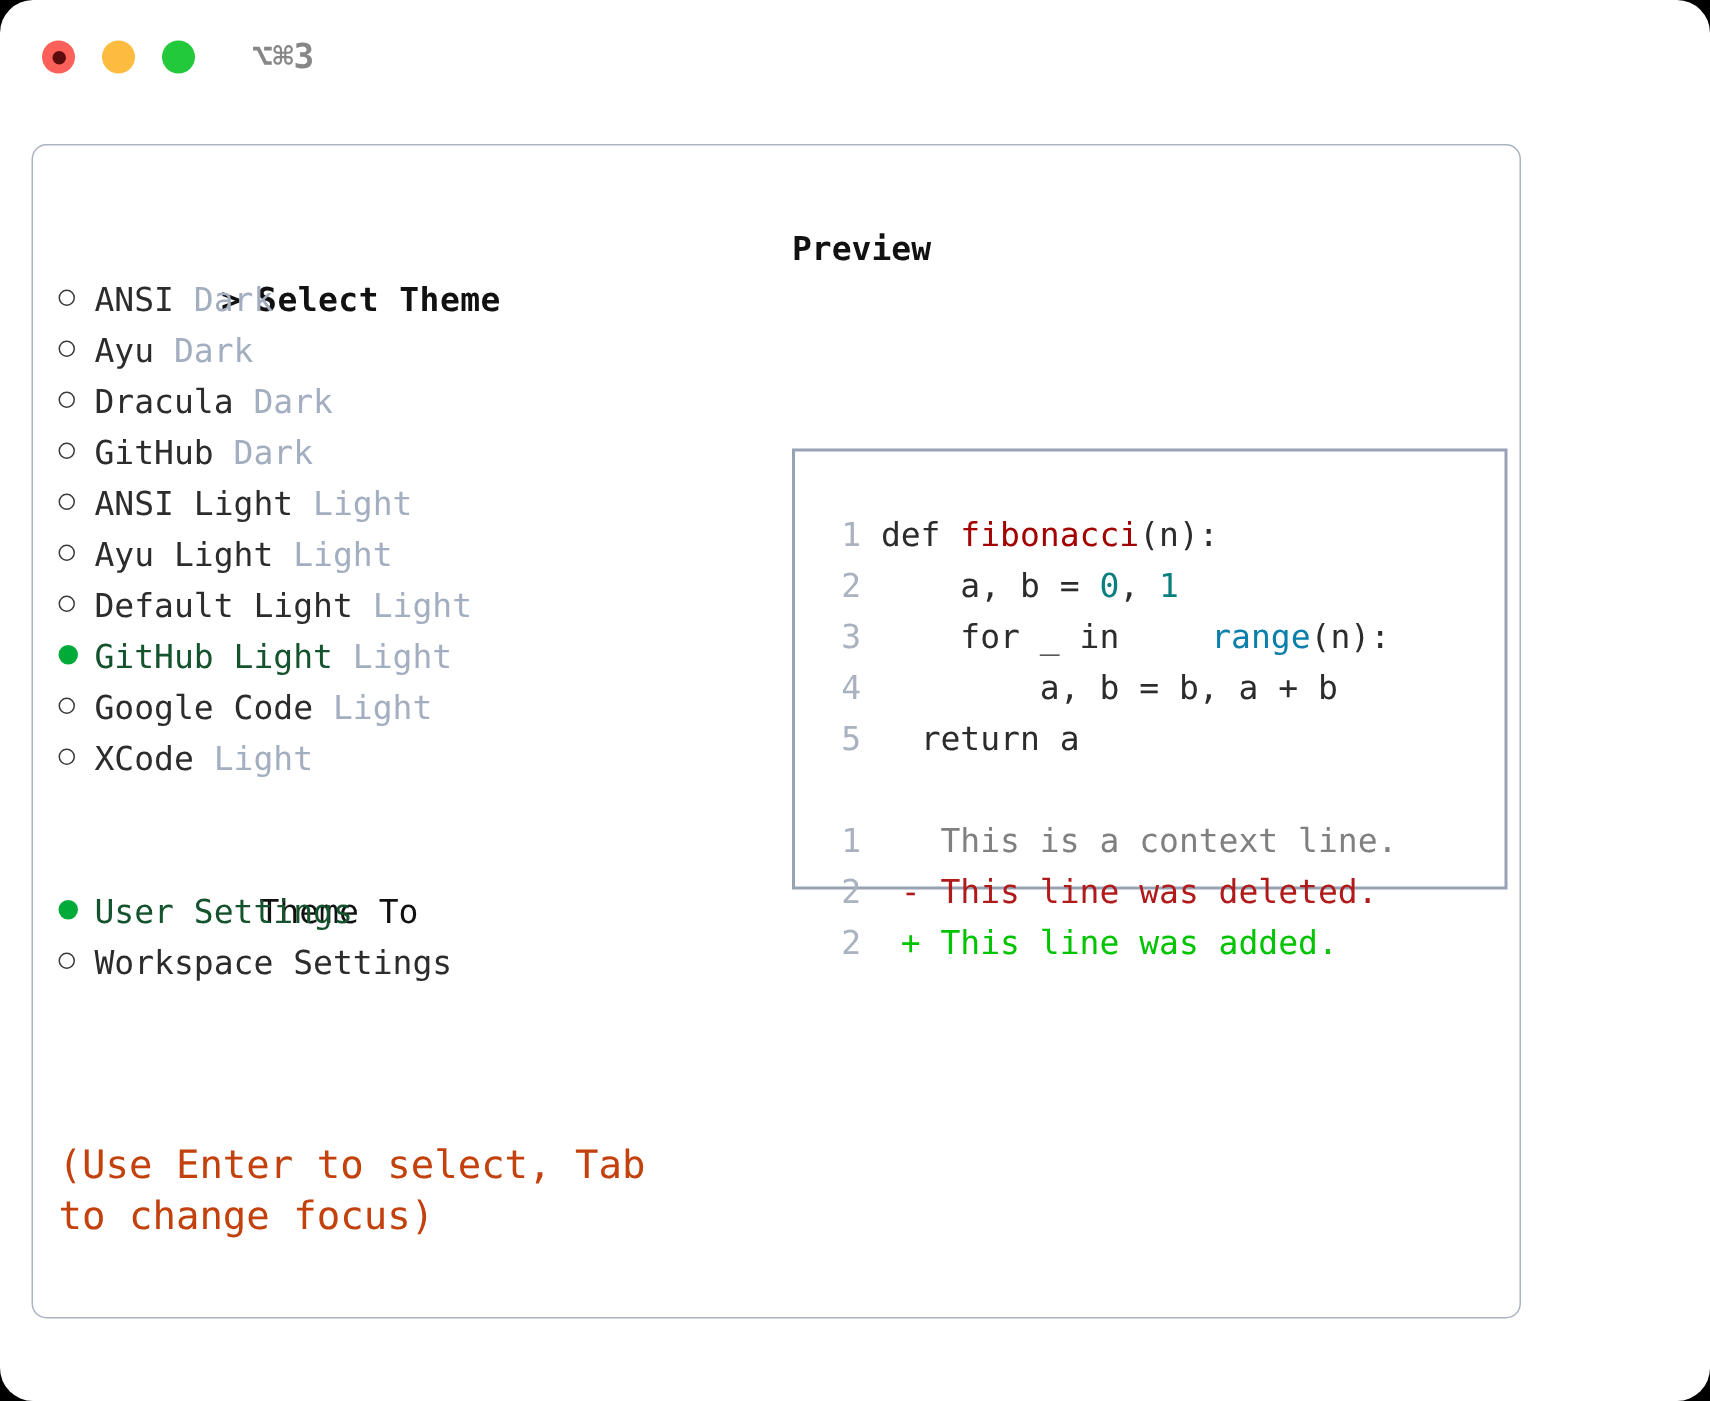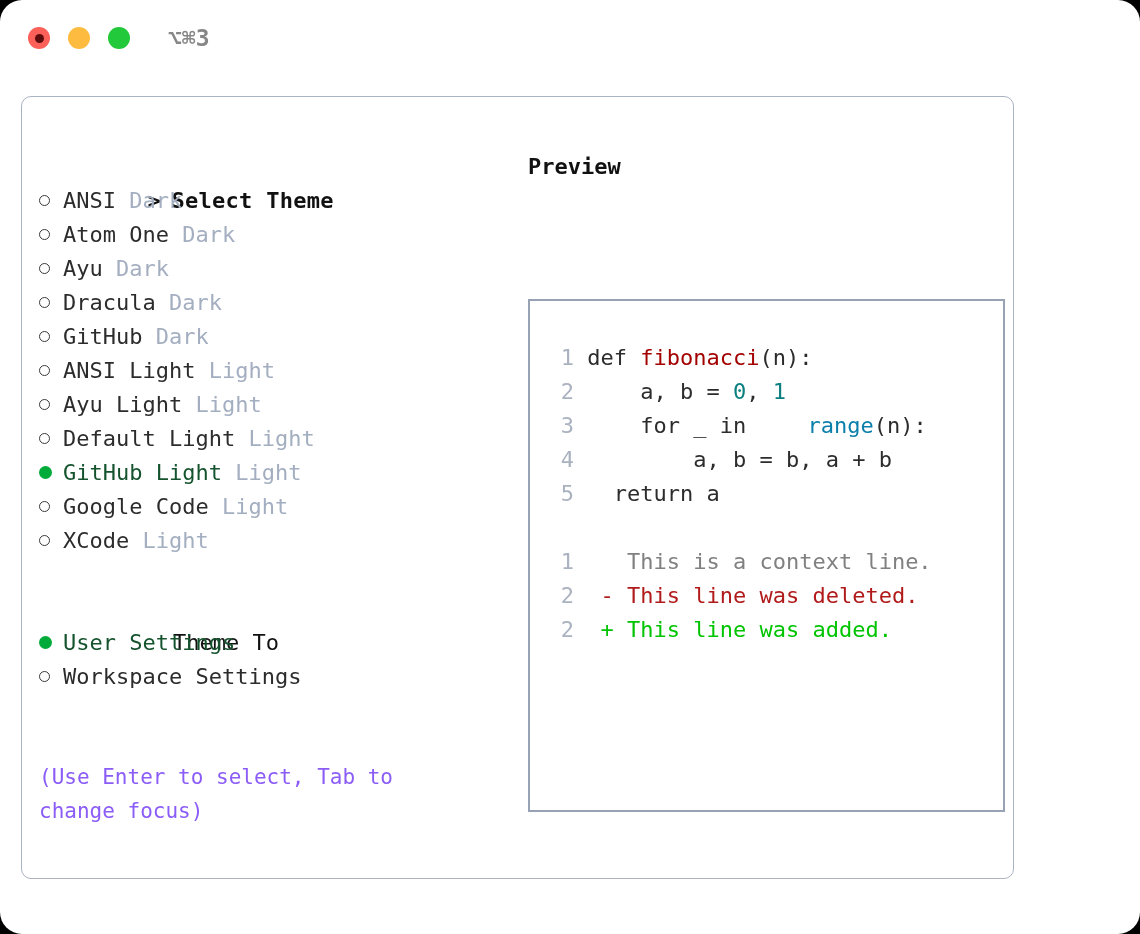--- a/index.html
+++ b/index.html
@@ -131,23 +131,23 @@
   .row.selected .theme-name { color: #14532d; }
   .variant { color: #a3aec0; }
 
   #apply-heading { padding-left: 28px; color: #111111; }
 
   #hint {
     position: absolute;
     left: 17px;
     top: 663px;
     width: 420px;
-    font-size: 21px;
-    line-height: 34px;
-    color: #8b5cf6;
+    font-size: 26px;
+    line-height: 34px;
+    color: #c2410c;
     white-space: pre-wrap;
   }
 
   
   #right-col {
     position: absolute;
     left: 506px;
     top: 53px;
     width: 500px;
   }
@@ -158,21 +158,21 @@
     font-weight: bold;
     color: #111111;
     white-space: pre;
   }
 
   #preview-box {
     position: absolute;
     left: 0px;
     top: 149px;
     width: 477px;
-    height: 513px;
+    height: 294px;
     border: 2px solid #97a2b4;
     box-sizing: border-box;
     background: #ffffff;
   }
 
   #code {
     position: absolute;
     left: 22px;
     top: 40px;
     font-size: 22px;
@@ -216,21 +216,20 @@
   <div id="panel">
 
     <div id="left-col">
 
       <div class="row heading">
         <span class="marker">&gt;</span><span>Select Theme</span>
       </div>
 
       <div id="theme-list">
           <div class="row"><span class="marker"><span class="bullet-ring"></span></span><span class="theme-name">ANSI </span><span class="variant">Dark</span></div>
-          <div class="row"><span class="marker"><span class="bullet-ring"></span></span><span class="theme-name">Atom One </span><span class="variant">Dark</span></div>
           <div class="row"><span class="marker"><span class="bullet-ring"></span></span><span class="theme-name">Ayu </span><span class="variant">Dark</span></div>
           <div class="row"><span class="marker"><span class="bullet-ring"></span></span><span class="theme-name">Dracula </span><span class="variant">Dark</span></div>
           <div class="row"><span class="marker"><span class="bullet-ring"></span></span><span class="theme-name">GitHub </span><span class="variant">Dark</span></div>
           <div class="row"><span class="marker"><span class="bullet-ring"></span></span><span class="theme-name">ANSI Light </span><span class="variant">Light</span></div>
           <div class="row"><span class="marker"><span class="bullet-ring"></span></span><span class="theme-name">Ayu Light </span><span class="variant">Light</span></div>
           <div class="row"><span class="marker"><span class="bullet-ring"></span></span><span class="theme-name">Default Light </span><span class="variant">Light</span></div>
           <div class="row selected"><span class="marker"><span class="bullet-dot"></span></span><span class="theme-name">GitHub Light </span><span class="variant">Light</span></div>
           <div class="row"><span class="marker"><span class="bullet-ring"></span></span><span class="theme-name">Google Code </span><span class="variant">Light</span></div>
           <div class="row"><span class="marker"><span class="bullet-ring"></span></span><span class="theme-name">XCode </span><span class="variant">Light</span></div>
         </div>

